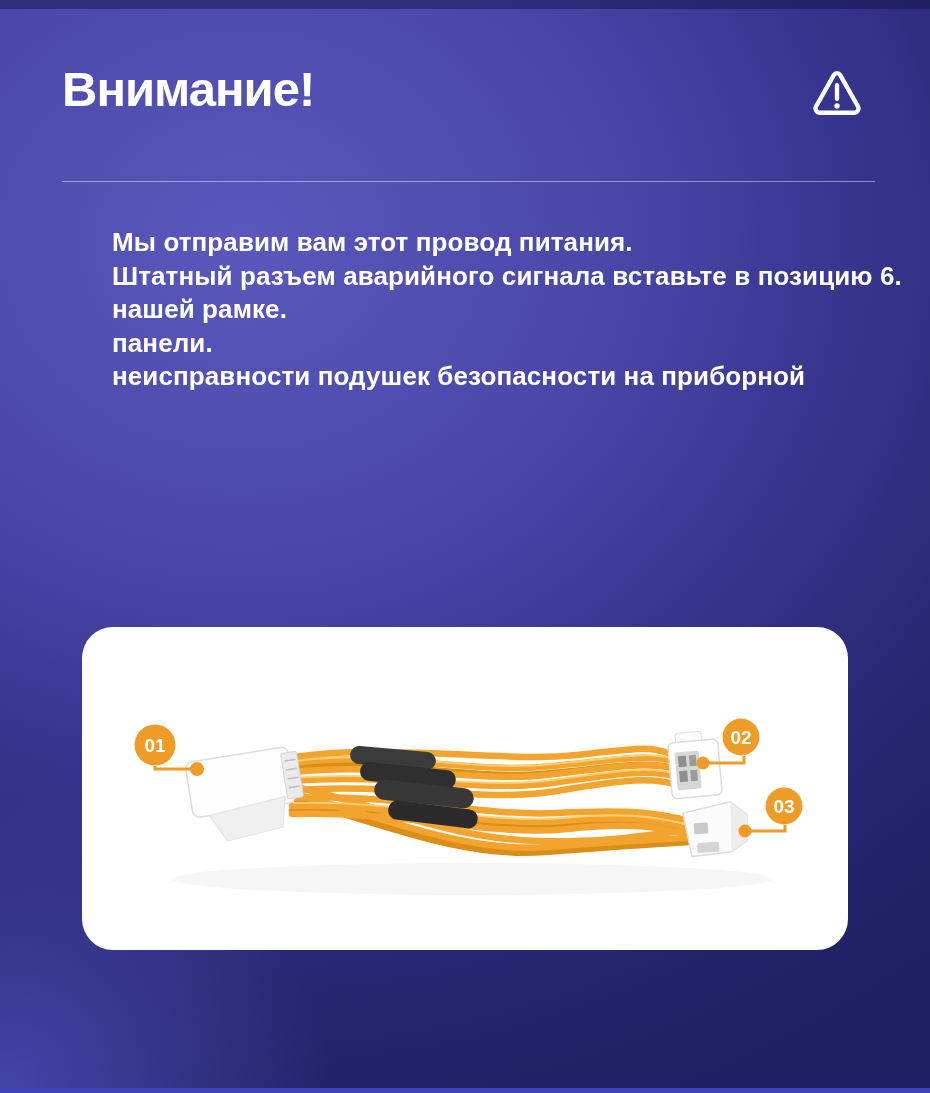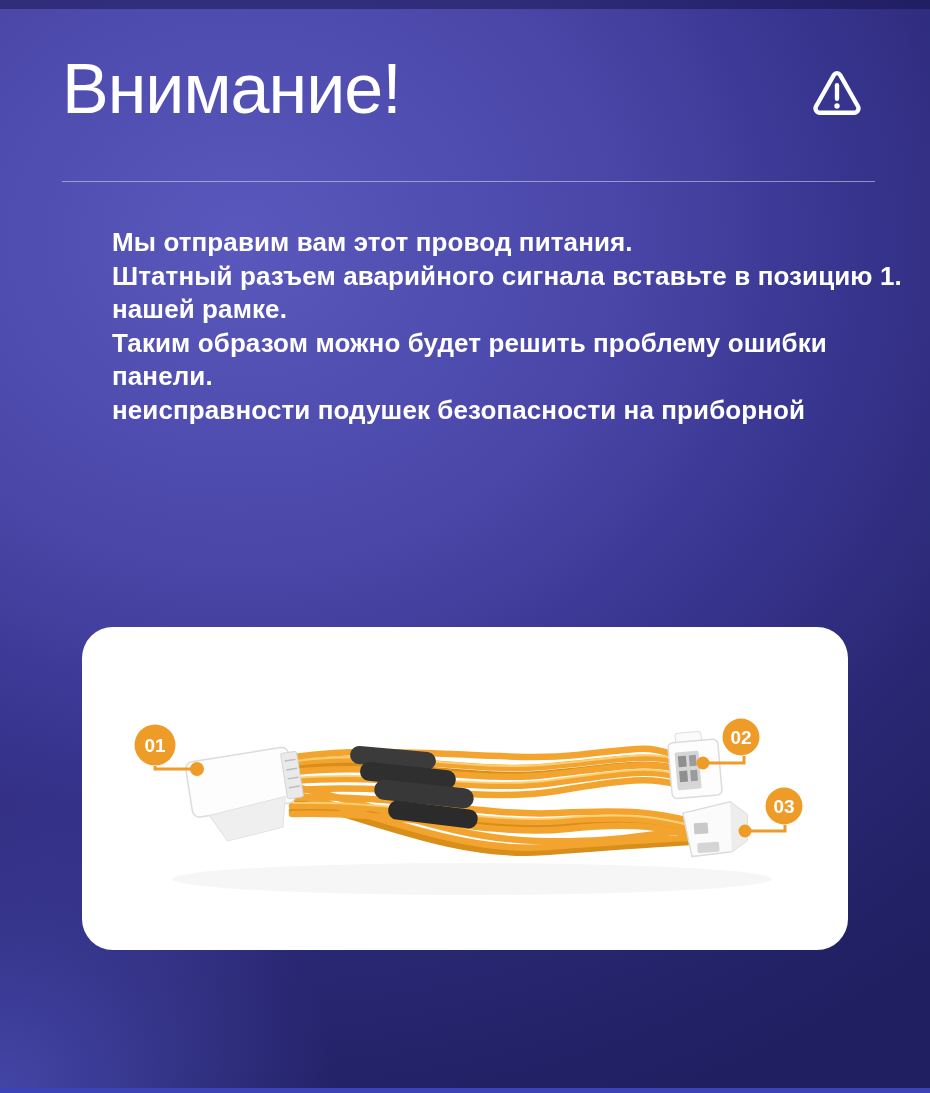--- a/index.html
+++ b/index.html
@@ -20,21 +20,21 @@
     position: absolute; top: 0; left: 0; right: 0; height: 9px;
     background: rgba(16,13,64,0.45);
   }
   .bottom-bar {
     position: absolute; bottom: 0; left: 0; right: 0; height: 5px;
     background: #3c43b8;
   }
 
   .page-title {
     position: absolute; left: 62px; top: 58px;
-    font-size: 70px; line-height: 62px; font-weight: 400;
+    font-size: 49px; line-height: 62px; font-weight: 700;
     letter-spacing: -1px; color: #ffffff;
   }
 
   .warn-icon { position: absolute; top: 66px; right: 66px; width: 54px; height: 52px; }
 
   .divider {
     position: absolute; left: 62px; top: 181px; width: 813px; height: 1px;
     background: rgba(215,218,245,0.55);
   }
 
@@ -72,23 +72,22 @@
   <svg class="warn-icon" viewBox="0 0 56 52" aria-hidden="true">
     <path d="M24.8 8.2 a3.8 3.8 0 0 1 6.4 0 L49.5 40.5 a4.5 4.5 0 0 1 -3.9 7 H10.4 a4.5 4.5 0 0 1 -3.9 -7 Z" fill="none" stroke="#ffffff" stroke-width="4.5" stroke-linejoin="round"></path>
     <line x1="28" y1="19" x2="28" y2="33" stroke="#ffffff" stroke-width="4.5" stroke-linecap="round"></line>
     <circle cx="28" cy="40.5" r="2.8" fill="#ffffff"></circle>
   </svg>
 
   <div class="divider"></div>
 
   <div class="body-text">
     <div class="line">Мы отправим вам этот провод питания.</div>
-    <div class="line">Штатный разъем аварийного сигнала вставьте в позицию 1.</div>
+    <div class="line">Штатный разъем аварийного сигнала вставьте в позицию 6.</div>
     <div class="line">нашей рамке.</div>
-    <div class="line">Таким образом можно будет решить проблему ошибки</div>
     <div class="line">панели.</div>
     <div class="line">неисправности подушек безопасности на приборной</div>
   </div>
 
   <div class="photo-card">
     <svg viewBox="0 0 766 323" aria-hidden="true">
 
       <ellipse cx="390" cy="252" rx="300" ry="16" fill="#000000" opacity="0.035"></ellipse>
 
       <g fill="none" stroke="#D88E18" stroke-width="6.5" stroke-linecap="round">

